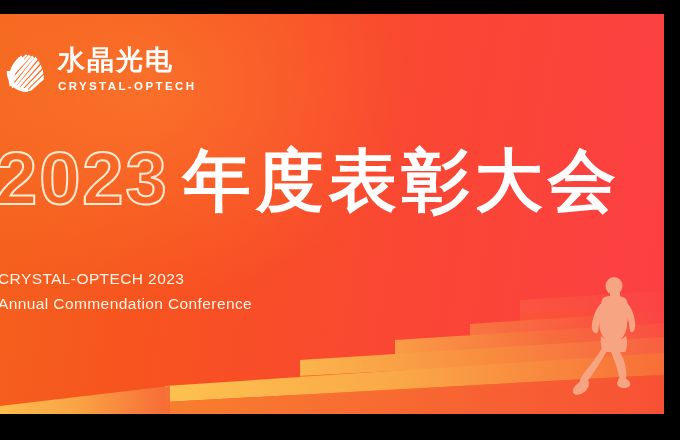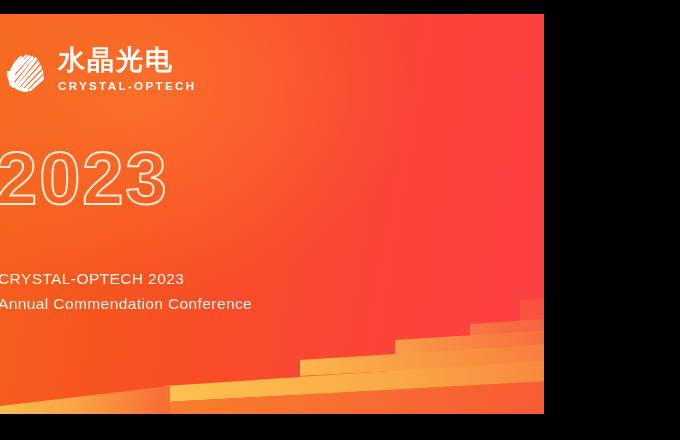--- a/index.html
+++ b/index.html
@@ -31,21 +31,21 @@
     z-index: 60;
   }
   .letterbox.top    { top: 0;    height: 14px; }
   .letterbox.bottom { bottom: 0; height: 26px; }
 
   
   #stage {
     position: absolute;
     left: 0;
     top: 14px;
-    width: 544px;
+    width: 664px;
     height: 400px;
     overflow: hidden;
     background: linear-gradient(100deg, #F4631D 0%, #F7531F 28%, #FA4733 60%, #FC3F44 100%);
   }
 
   
   #glow {
     position: absolute;
     left: -120px;
     top: -140px;
@@ -244,20 +244,21 @@
         </g>
       </svg>
       <div id="logo-text">
         <div id="logo-cn">水晶光电</div>
         <div id="logo-en">CRYSTAL-OPTECH</div>
       </div>
     </div>
 
     <div id="headline">
       <span id="headline-year">2023</span>
+      <span id="headline-cn">年度表彰大会</span>
     </div>
 
     <div id="subtitle">
       <div>CRYSTAL-OPTECH 2023</div>
       <div>Annual Commendation Conference</div>
     </div>
 
     <svg id="runner" viewBox="0 0 80 124">
       <g fill="#F7A483">
 

